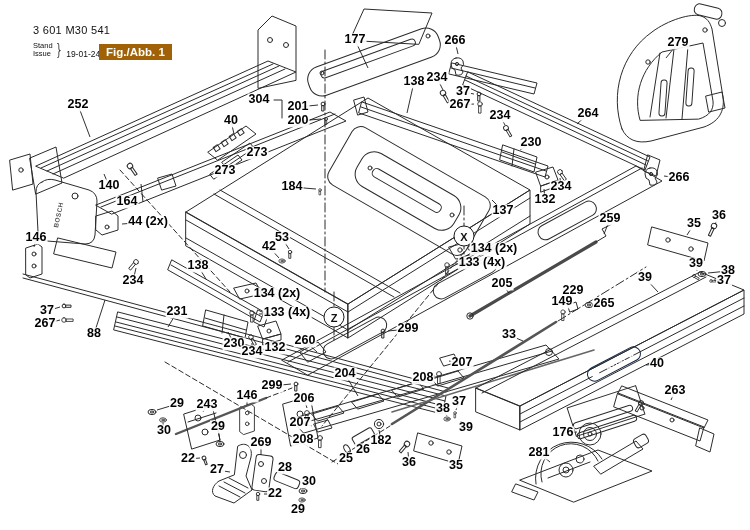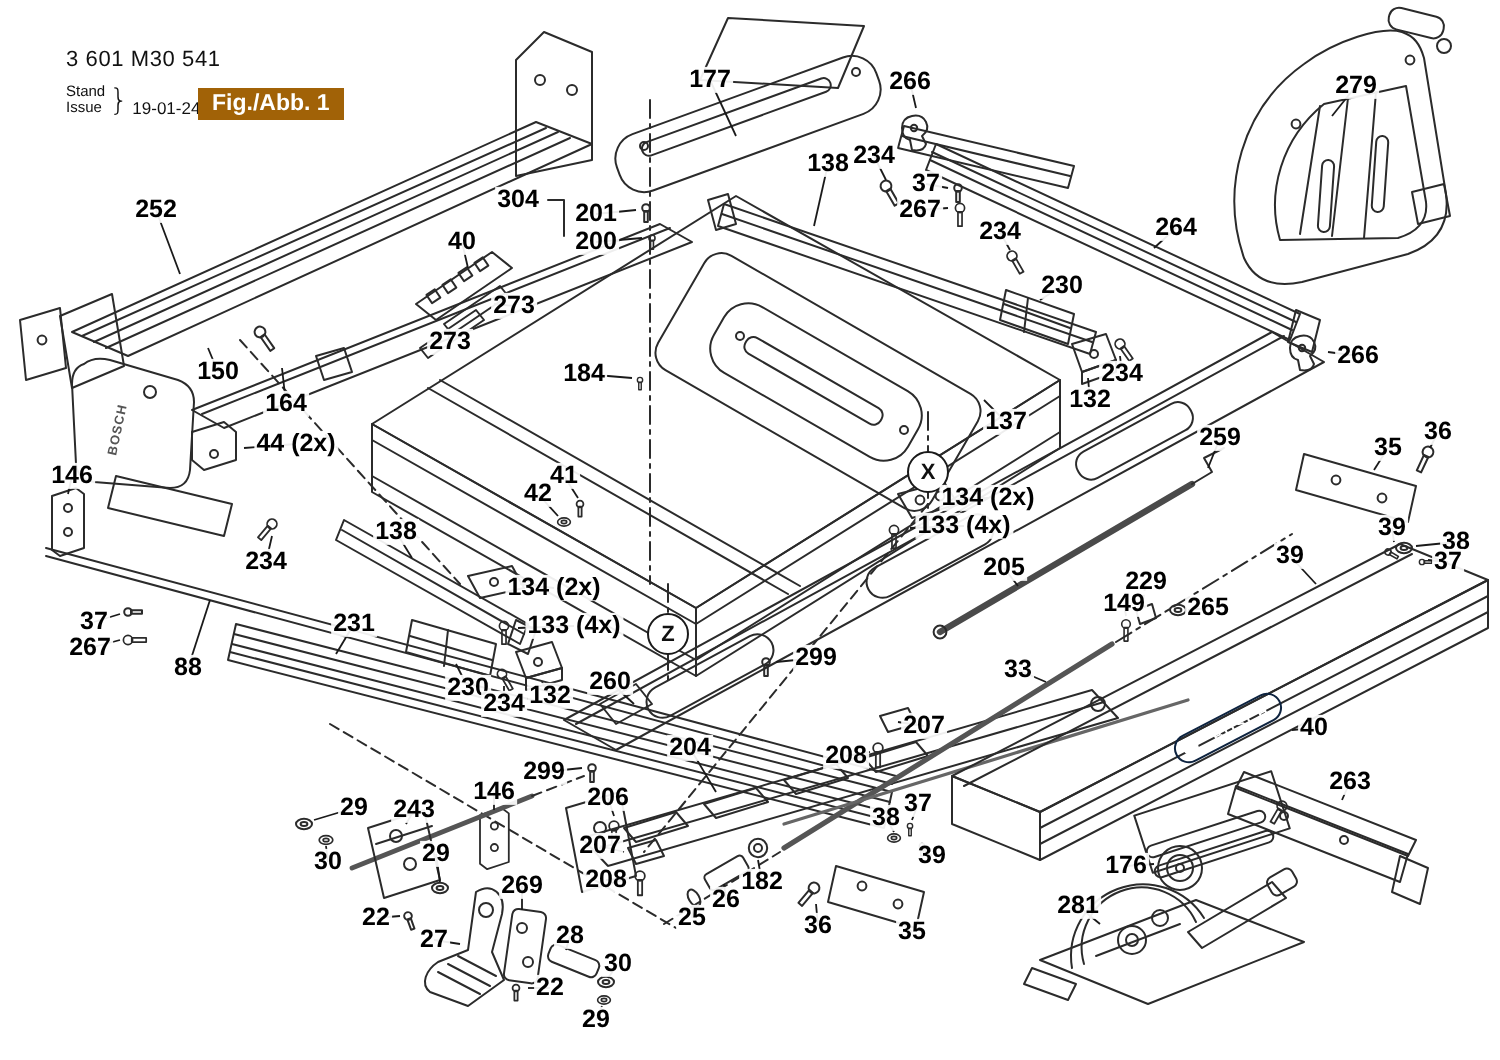--- a/index.html
+++ b/index.html
@@ -478,25 +478,25 @@
       <div class="callout" style="left: 460px; top: 105px;">267</div>
       <div class="callout" style="left: 500px; top: 116px;">234</div>
       <div class="callout" style="left: 588px; top: 114px;">264</div>
       <div class="callout" style="left: 531px; top: 143px;">230</div>
       <div class="callout" style="left: 561px; top: 187px;">234</div>
       <div class="callout" style="left: 545px; top: 200px;">132</div>
       <div class="callout" style="left: 679px; top: 178px;">266</div>
       <div class="callout" style="left: 231px; top: 121px;">40</div>
       <div class="callout" style="left: 257px; top: 153px;">273</div>
       <div class="callout" style="left: 225px; top: 171px;">273</div>
-      <div class="callout" style="left: 109px; top: 186px;">150</div>
-      <div class="callout" style="left: 143px; top: 202px;">164</div>
+      <div class="callout" style="left: 109px; top: 186px;">140</div>
+      <div class="callout" style="left: 127px; top: 202px;">164</div>
       <div class="callout" style="left: 148px; top: 222px;">44 (2x)</div>
       <div class="callout" style="left: 292px; top: 187px;">184</div>
-      <div class="callout" style="left: 282px; top: 238px;">41</div>
+      <div class="callout" style="left: 282px; top: 238px;">53</div>
       <div class="callout" style="left: 269px; top: 247px;">42</div>
       <div class="callout" style="left: 503px; top: 211px;">137</div>
       <div class="callout" style="left: 610px; top: 219px;">259</div>
       <div class="callout" style="left: 494px; top: 249px;">134 (2x)</div>
       <div class="callout" style="left: 482px; top: 263px;">133 (4x)</div>
       <div class="callout" style="left: 719px; top: 216px;">36</div>
       <div class="callout" style="left: 694px; top: 224px;">35</div>
       <div class="callout" style="left: 696px; top: 264px;">39</div>
       <div class="callout" style="left: 728px; top: 271px;">38</div>
       <div class="callout" style="left: 724px; top: 281px;">37</div>

